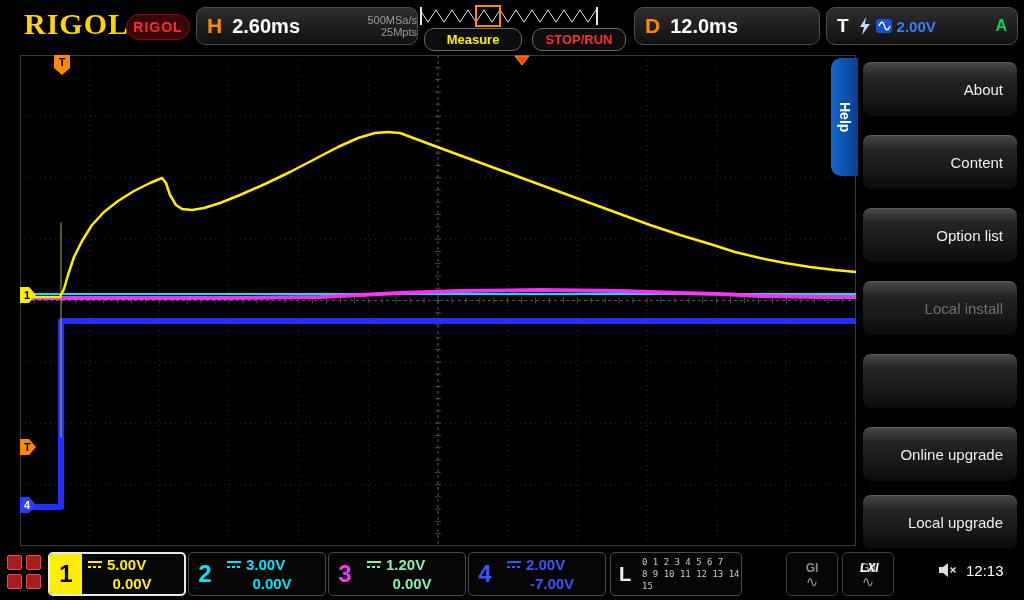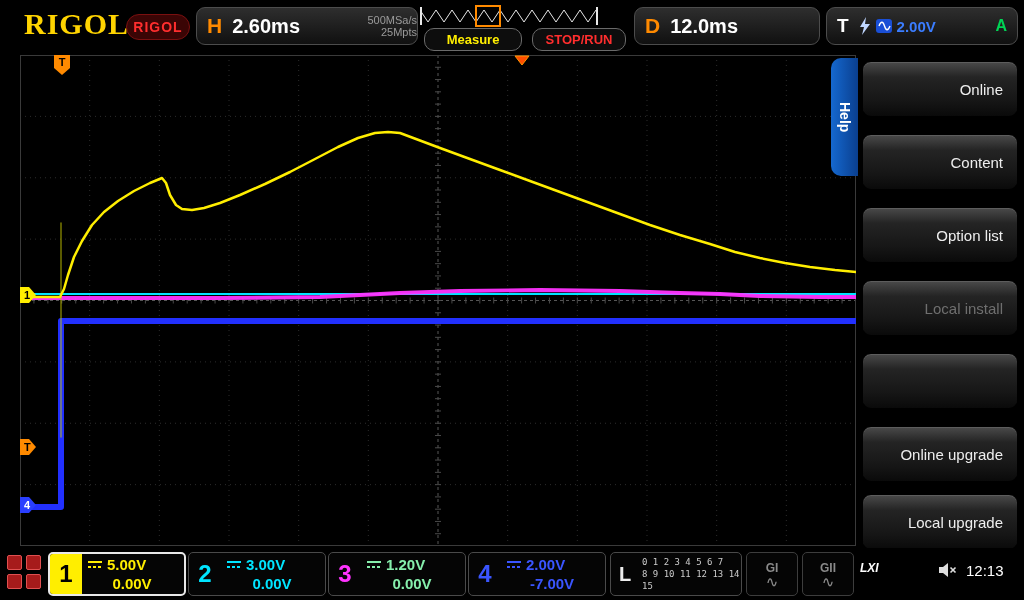--- a/index.html
+++ b/index.html
@@ -67,21 +67,21 @@
   .chrow{display:flex;align-items:center;font-size:15px;font-weight:bold;line-height:19px;}
   .chrow.bot{justify-content:center;}
   .coupling{margin-right:5px;}
   .lbox{position:absolute;left:610px;top:4px;width:132px;height:44px;border:1px solid #4a4a4a;
         border-radius:5px;background:#050505;display:flex;box-sizing:border-box;cursor:pointer;}
   .lnum{width:28px;display:flex;align-items:center;justify-content:center;color:#eee;font-size:20px;font-weight:bold;}
   .ldigits{flex:1;display:flex;flex-direction:column;justify-content:center;color:#ccc;
         font-family:"DejaVu Sans Mono",monospace;font-size:9px;line-height:12px;padding-left:3px;}
   .gbox{position:absolute;top:4px;width:52px;height:44px;border:1px solid #3d3d3d;border-radius:5px;
         background:#050505;display:flex;flex-direction:column;align-items:center;justify-content:center;
-        color:#8a8a8a;box-sizing:border-box;cursor:pointer;}
+        color:#8a8a8a;box-sizing:border-box;cursor:pointer;margin-left:40px;}
   .gbox .glabel{font-size:12px;font-weight:bold;}
   .gbox .gwave{font-size:15px;line-height:13px;}
   .g1{left:746px}.g2{left:802px}
   .lxi{position:absolute;left:860px;top:13px;color:#fff;font-weight:bold;font-style:italic;font-size:12px;}
   .spk{position:absolute;left:938px;top:14px;}
   .time{position:absolute;left:966px;top:14px;color:#fff;font-size:15px;}
 </style>
 </head>
 <body>
 
@@ -272,21 +272,21 @@
         <polygon points="34,0 50,0 50,13 42,20 34,13" fill="#ff8a00"></polygon>
         <text x="42" y="11" fill="#000" font-size="11" font-weight="bold" text-anchor="middle" font-family="Liberation Sans, sans-serif">T</text>
         <polygon points="495,1 509,1 502,10" fill="#ff4d00" stroke="#ff9500" stroke-width="1"></polygon>
       </svg>
   </div>
 
   <div class="help-tab">Help</div>
 
   <div>
     <div class="mbtn m0">
-        <span>Online</span>
+        <span>About</span>
       </div>
     <div class="mbtn m1">
         <span>Content</span>
       </div>
     <div class="mbtn m2">
         <span>Option list</span>
       </div>
     <div class="mbtn m3 disabled">
         <span>Local install</span>
       </div>

